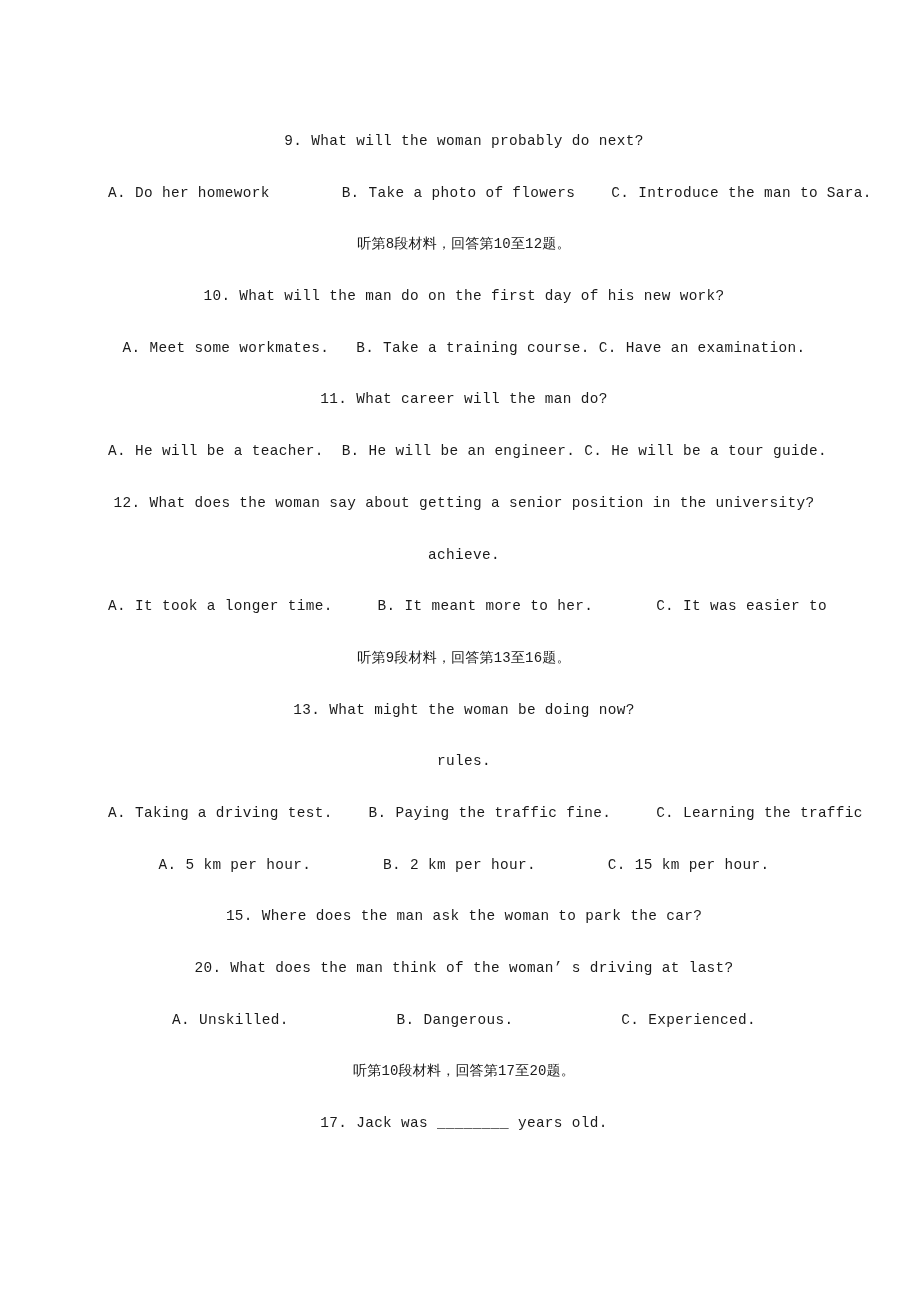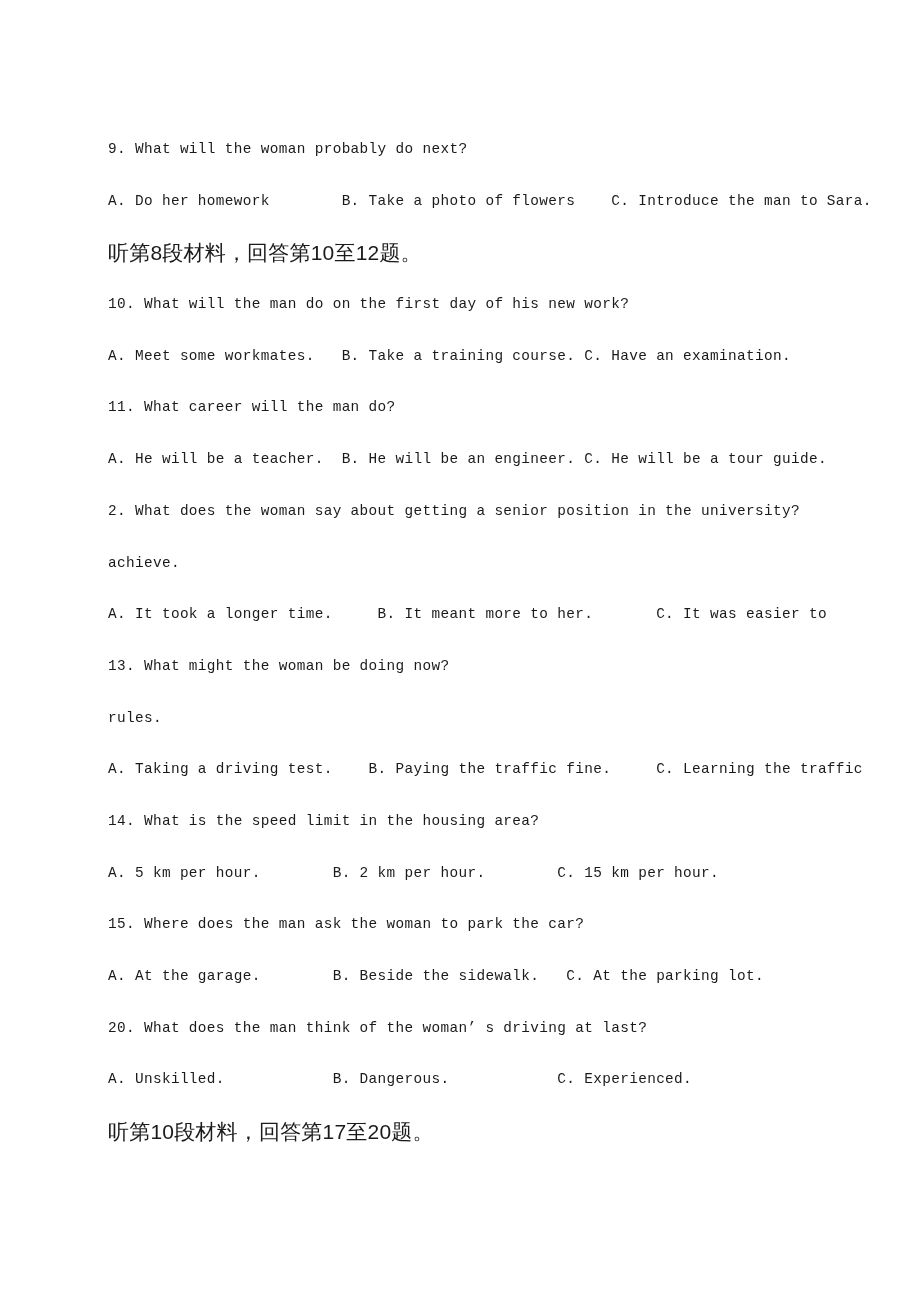--- a/index.html
+++ b/index.html
@@ -14,66 +14,67 @@
     width: 920px;
     height: 1302px;
     background: #ffffff;
     overflow: hidden;
     box-sizing: border-box;
   }
 
   .content {
     position: absolute;
     left: 108px;
-    top: 124px;
+    top: 116px;
     width: 712px;
+    text-align: center;
   }
 
   
   .line {
     font-family: "Liberation Mono", "DejaVu Sans Mono", monospace;
     font-size: 14.4px;
     line-height: 51.7px;
     color: #1a1a1a;
     white-space: pre;
     letter-spacing: 0.35px;
     height: 51.7px;
   }
 
   
   .line.cjk {
-    font-family: Liberation Sans, sans-serif;
-    font-size: 21px;
+    font-family: Liberation Mono, monospace;
+    font-size: 14px;
     letter-spacing: 0.2px;
   }
 
   .line.wrap {
     
   }
 </style>
 </head>
 <body>
 
 <div class="page">
   <div class="content" id="body-container">
 
   <div class="line">9. What will the woman probably do next?</div>
       <div class="line">A. Do her homework        B. Take a photo of flowers    C. Introduce the man to Sara.</div>
       <div class="line cjk">听第8段材料，回答第10至12题。</div>
       <div class="line">10. What will the man do on the first day of his new work?</div>
       <div class="line">A. Meet some workmates.   B. Take a training course. C. Have an examination.</div>
       <div class="line">11. What career will the man do?</div>
       <div class="line">A. He will be a teacher.  B. He will be an engineer. C. He will be a tour guide.</div>
-      <div class="line">2. What does the woman say about getting a senior position in the university?</div>
+      <div class="line">12. What does the woman say about getting a senior position in the university?</div>
       <div class="line wrap">achieve.</div>
       <div class="line">A. It took a longer time.     B. It meant more to her.       C. It was easier to</div>
+      <div class="line cjk">听第9段材料，回答第13至16题。</div>
       <div class="line">13. What might the woman be doing now?</div>
       <div class="line wrap">rules.</div>
       <div class="line">A. Taking a driving test.    B. Paying the traffic fine.     C. Learning the traffic</div>
-      <div class="line">14. What is the speed limit in the housing area?</div>
       <div class="line">A. 5 km per hour.        B. 2 km per hour.        C. 15 km per hour.</div>
       <div class="line">15. Where does the man ask the woman to park the car?</div>
-      <div class="line">A. At the garage.        B. Beside the sidewalk.   C. At the parking lot.</div>
       <div class="line">20. What does the man think of the woman’ s driving at last?</div>
       <div class="line">A. Unskilled.            B. Dangerous.            C. Experienced.</div>
       <div class="line cjk">听第10段材料，回答第17至20题。</div>
+      <div class="line">17. Jack was ________ years old.</div>
     </div>
 </div>
 
 </body></html>

